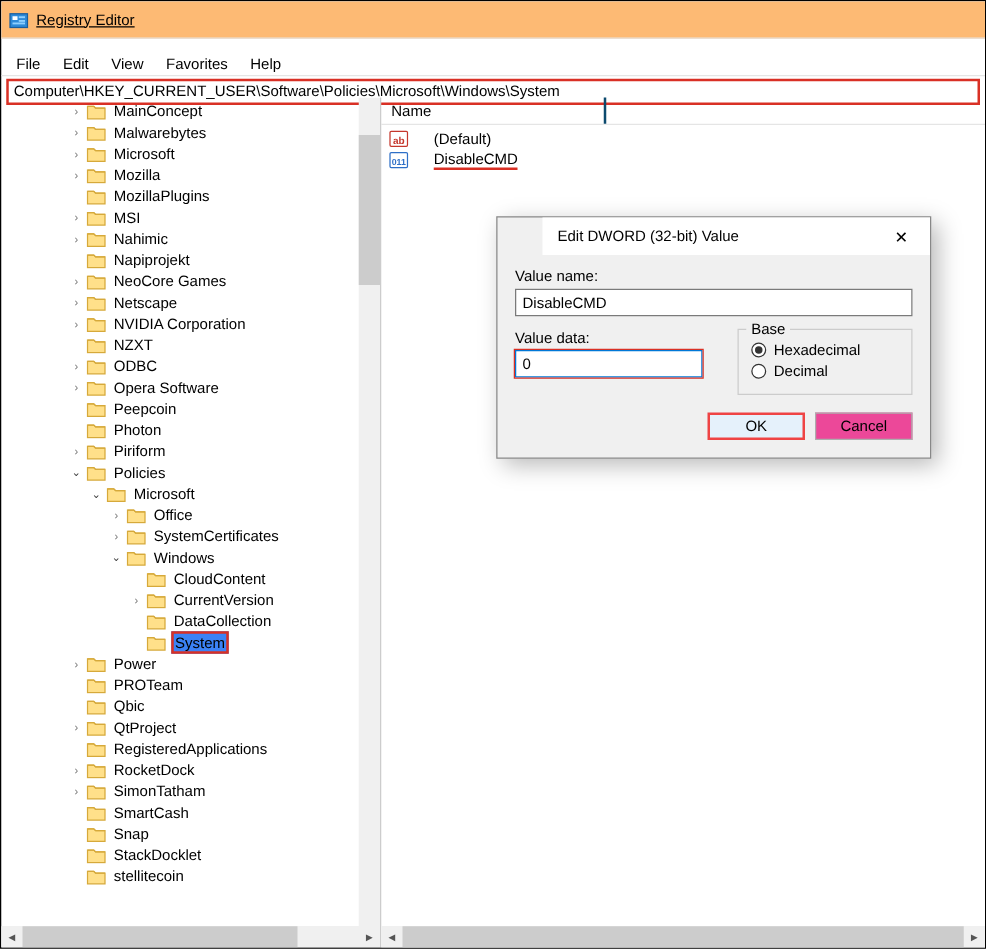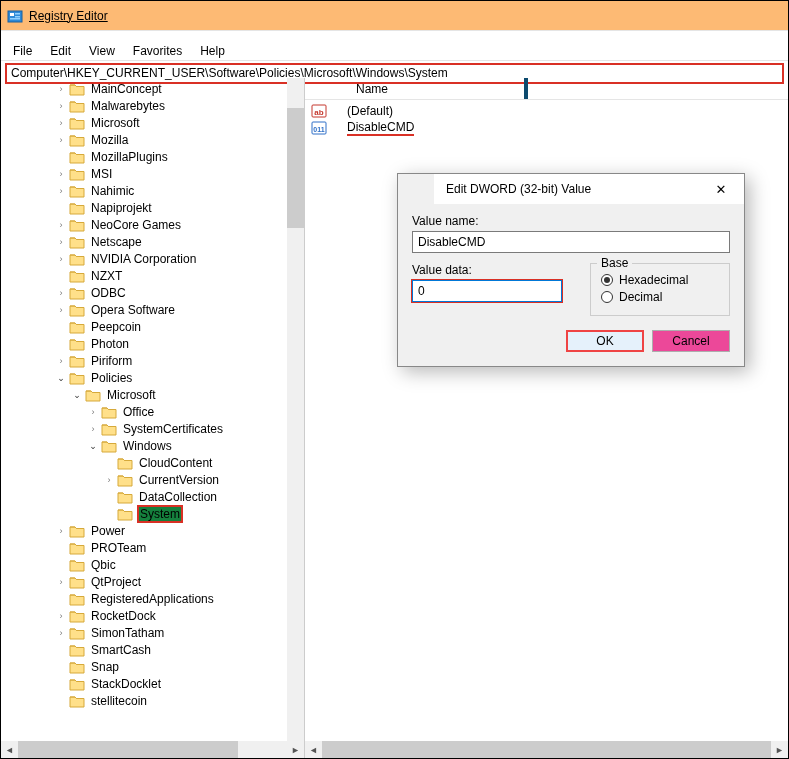--- a/index.html
+++ b/index.html
@@ -81,40 +81,39 @@
   }
   .tree-toggle.expanded { color: #333; }
   .folder-icon {
     width: 16px; height: 14px;
     margin: 0 4px 0 2px;
     flex-shrink: 0;
   }
   .tree-label { padding: 0 2px; }
   .tree-row.selected .tree-label {
     border: 2px solid #d93025;
-    background: #15803d;
+    background: #3b82f6;
     padding: 0 1px;
   }
   .list-pane {
     flex: 1;
     position: relative;
   }
   .list-header {
     height: 22px;
     border-bottom: 1px solid #e5e5e5;
     display: flex;
     align-items: center;
   }
   .list-header .col {
     padding: 2px 8px;
-    border-right: 4px solid #0c4a6e;
+    border-right: 2px solid #0c4a6e;
     height: 100%;
     display: flex;
     align-items: center;
-    margin-left: 43px;
   }
   .list-body { padding: 2px 6px; }
   .list-row {
     display: flex;
     align-items: center;
     height: 17px;
     gap: 20px;
   }
   .value-icon {
     width: 16px; height: 16px; flex-shrink: 0;

